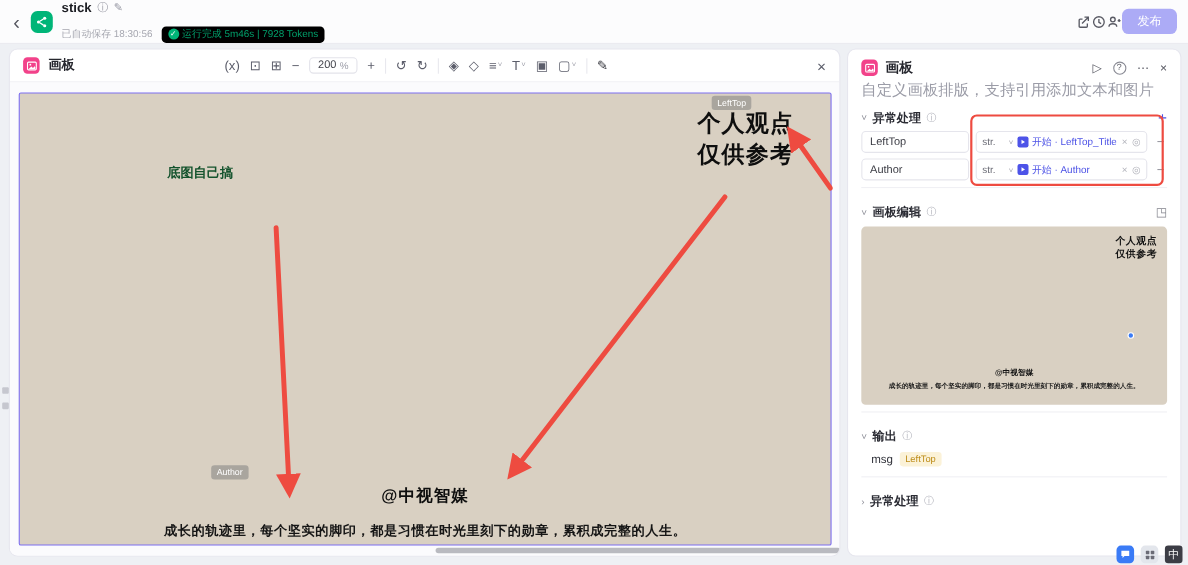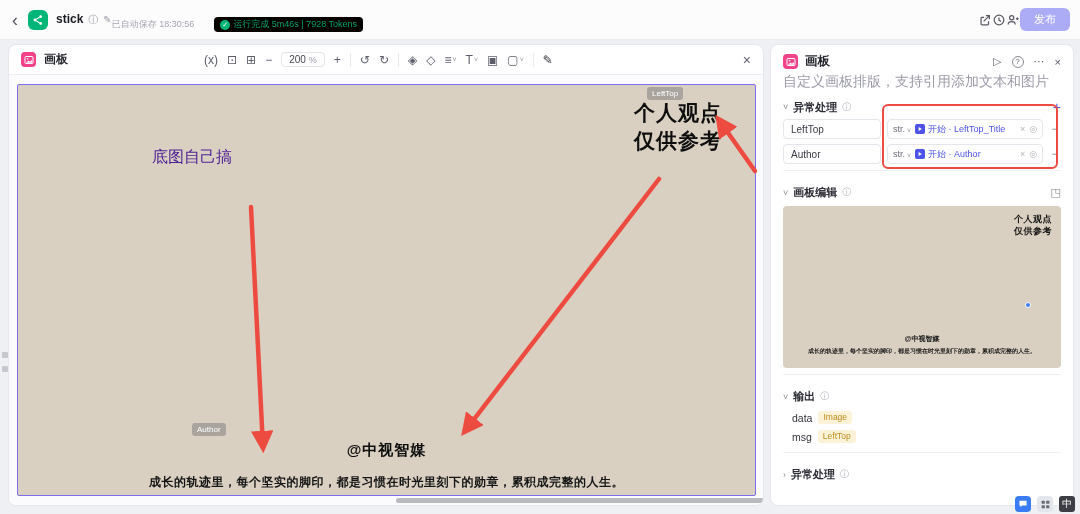--- a/index.html
+++ b/index.html
@@ -5,24 +5,24 @@
   *{margin:0;padding:0;box-sizing:border-box}
   html,body{width:1080px;height:514px}
   body{font-family:"Liberation Sans","DejaVu Sans",sans-serif;background:#eef0f4;overflow:hidden;position:relative;color:#26272e}
   svg{display:block}
 
   
   .topbar{position:absolute;left:0;top:0;width:1080px;height:40px;background:#fcfcfd;border-bottom:1px solid #ebebf0;display:flex;align-items:center;justify-content:space-between;padding:0 10px;z-index:5}
   .tb-left{display:flex;align-items:center;gap:8px}
   .back{font-size:18px;color:#55565f;line-height:1;padding:0 2px;cursor:pointer}
   .app-icon{width:20px;height:20px;border-radius:6px;background:#00b578;display:flex;align-items:center;justify-content:center}
-  .title-block{display:flex;flex-direction:row;justify-content:center}
+  .title-block{display:flex;flex-direction:column;justify-content:center}
   .title-row{display:flex;align-items:center;gap:5px;font-size:12px;font-weight:700;color:#1b1c22;line-height:13px}
   .t-ico{font-size:10px;color:#9a9ba6;font-weight:400}
-  .status-row{display:flex;align-items:center;gap:20px;margin-top:10px}
+  .status-row{display:flex;align-items:center;gap:8px;margin-top:10px}
   .autosave{font-size:9px;color:#a6a7b0}
   .run-badge{display:flex;align-items:center;gap:3px;background:#000000;color:#00a06b;font-size:9px;border-radius:4px;padding:1px 6px;cursor:pointer}
   .run-badge .check{width:10px;height:10px;border-radius:50%;background:#00b578;color:#fff;font-size:7px;display:flex;align-items:center;justify-content:center}
   .tb-right{display:flex;align-items:center;gap:0}
   .hd-ico{color:#595a64;display:flex;align-items:center;cursor:pointer;font-size:12px}
   .publish{background:#acabf6;color:#fff;border:none;border-radius:6px;font-size:11px;padding:4px 14px;font-family:inherit;cursor:pointer}
 
   
   .canvas-card{position:absolute;left:8px;top:44px;width:756px;height:462px;background:#fff;border:1px solid #e6e6ee;border-radius:8px;overflow:hidden}
   .canvas-head{height:30px;border-bottom:1px solid #ededf2;display:flex;align-items:center;padding:0 12px;position:relative}
@@ -35,21 +35,21 @@
   .zoom-box{display:flex;align-items:center;gap:3px;border:1px solid #e3e3ea;border-radius:4px;padding:1px 7px;font-size:10px;color:#45464e;cursor:pointer}
   .zoom-box .pct{color:#9b9ca7;font-size:9px}
   .vdiv{width:1px;height:14px;background:#e8e8ee}
   .canvas-close{position:absolute;right:12px;top:50%;transform:translateY(-50%);font-size:14px;color:#5c5e6b;cursor:pointer}
   .canvas-body{position:relative;height:431px;background:#fbfbfd}
   .artboard{position:absolute;left:8px;top:9px;width:739px;height:412px;background:#d9d0c2;border:1.5px solid #7d6ef0;border-radius:2px}
   .ab-tag{position:absolute;background:rgba(130,130,130,.55);color:#fff;font-size:8px;line-height:11px;padding:1px 5px;border-radius:3px;cursor:pointer}
   .tag-lefttop{left:629px;top:2px}
   .tag-author{left:174px;top:338px}
   .headline{position:absolute;right:33px;top:14px;font-size:21px;font-weight:900;color:#0e0e0e;line-height:28px;letter-spacing:1px;cursor:pointer}
-  .note{position:absolute;left:134px;top:58px;color:#4c1d95;font-size:16px;line-height:28px;font-weight:400}
+  .note{position:absolute;left:134px;top:58px;color:#14532d;font-size:12px;line-height:28px;font-weight:700}
   .watermark{position:absolute;left:0;right:0;top:356px;text-align:center;font-size:15px;font-weight:800;color:#0e0e0e;letter-spacing:1px;cursor:pointer}
   .caption{position:absolute;left:0;right:0;top:389px;text-align:center;font-size:12px;font-weight:700;color:#151515;letter-spacing:.5px;cursor:pointer}
   .arrows{position:absolute;left:0;top:0;width:739px;height:412px;pointer-events:none}
   .hscroll{position:absolute;left:387px;bottom:3px;width:368px;height:5px;background:#b9bac0;border-radius:3px;cursor:pointer}
 
   
   .inspector{position:absolute;left:770px;top:44px;width:304px;height:462px;background:#fff;border:1px solid #e6e6ee;border-radius:8px;font-size:11px;overflow:hidden}
   .insp-head{display:flex;align-items:center;gap:7px;padding:8px 12px 0}
   .insp-title{font-size:12.5px;font-weight:700}
   .insp-actions{margin-left:auto;display:flex;align-items:center;gap:10px;color:#595a64}
@@ -59,21 +59,21 @@
   .sec-head{display:flex;align-items:center;gap:5px;padding:8px 12px 4px;font-size:11px;font-weight:700;color:#2b2c34}
   .chev{color:#8b8c96;font-size:9px;font-weight:400}
   .info-sm{color:#b0b1ba;font-size:9px;font-weight:400}
   .add-btn{margin-left:auto;color:#4d53e8;font-size:14px;font-weight:400;cursor:pointer}
   .expand-btn{margin-left:auto;color:#85868f;font-size:11px;cursor:pointer}
   .col-labels{display:flex;padding:2px 12px 3px;font-size:9px;color:#a4a5af}
   .cl-name{width:104px}
   .el-row{display:flex;align-items:center;gap:6px;padding:0 12px;margin-bottom:5px}
   .name-box{width:98px;height:20px;border:1px solid #e5e5ec;border-radius:4px;font-size:10px;color:#3a3b43;display:flex;align-items:center;padding:0 7px;cursor:text}
   .value-box{flex:1;height:20px;border:1px solid #e5e5ec;border-radius:4px;display:flex;align-items:center;gap:4px;padding:0 5px;min-width:0;cursor:pointer}
-  .type-sel{display:flex;align-items:flex-end;gap:2px;font-size:9px;color:#6c6d77;flex:none;cursor:pointer}
+  .type-sel{display:flex;align-items:flex-end;gap:12px;font-size:9px;color:#6c6d77;flex:none;cursor:pointer}
   .type-sel .caret{font-size:7px;color:#9b9ca7}
   .ref-pill{display:flex;align-items:center;gap:3px;min-width:0;flex:1;cursor:pointer}
   .ref-ico{width:10px;height:10px;border-radius:2px;background:#4d53e8;flex:none;display:flex;align-items:center;justify-content:center}
   .ref-text{font-size:9px;color:#4c52e6;white-space:nowrap;overflow:hidden;text-overflow:ellipsis}
   .mini-ico{font-size:9px;color:#b3b4bc;flex:none;cursor:pointer}
   .row-remove{width:12px;text-align:center;color:#8b8c96;font-size:12px;cursor:pointer;flex:none}
   .red-frame{position:absolute;left:111px;top:59px;width:176px;height:65px;border:2px solid #ee4b40;border-radius:6px;pointer-events:none;z-index:3}
   .divider{height:1px;background:#f0f0f4;margin:6px 12px}
   .preview{margin:2px 12px 0;height:162px;background:#d9d0c2;border-radius:4px;position:relative;overflow:hidden;cursor:pointer}
   .pv-headline{position:absolute;right:9px;top:7px;font-size:9px;font-weight:800;color:#141414;line-height:12px;letter-spacing:.5px}
@@ -312,24 +312,20 @@
     </div>
 
     <div class="divider"></div>
 
     <div class="sec-head">
       <span class="chev">˅</span>
       <span>输出</span>
       <span class="info-sm">ⓘ</span>
     </div>
     <div class="out-item">
-      <span>data</span>
-      <span class="type-tag">Image</span>
-    </div>
-    <div class="out-item">
       <span>msg</span>
       <span class="type-tag">LeftTop</span>
     </div>
 
     <div class="divider"></div>
 
     <div class="sec-head">
       <span class="chev">›</span>
       <span>异常处理</span>
       <span class="info-sm">ⓘ</span>

